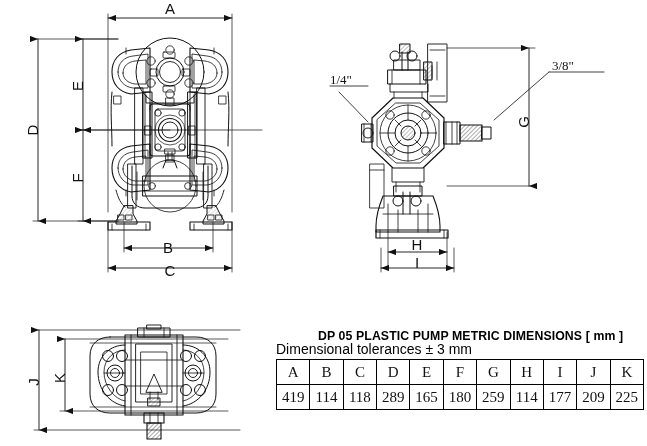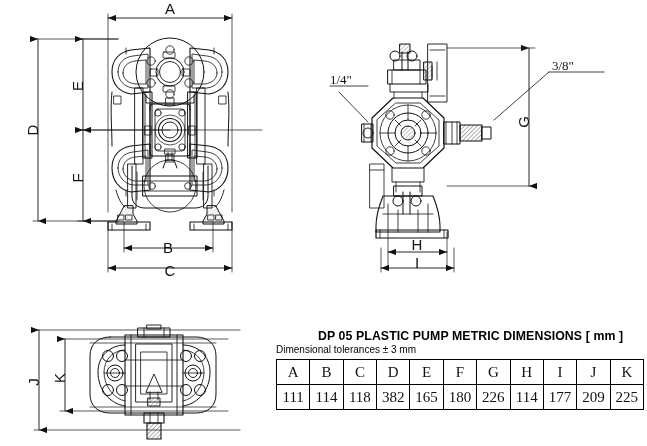--- a/index.html
+++ b/index.html
@@ -18,21 +18,21 @@
 
   
   #tablewrap{
     position:absolute;left:276px;top:330px;width:368px;
   }
   #tbl-title{
     font-size:12.3px;font-weight:bold;letter-spacing:.1px;
     white-space:nowrap;line-height:13px;padding-left:42px;
   }
   #tbl-sub{
-    font-size:10px;font-weight:normal;line-height:13px;
+    font-size:14px;font-weight:normal;line-height:13px;
     white-space:nowrap;margin-top:0px;
   }
   table#dimtable{
     border-collapse:collapse;margin-top:3px;
     table-layout:fixed;width:368px;
   }
   table#dimtable td{
     border:1px solid #000;
     text-align:center;
     font-size:15px;
@@ -353,27 +353,27 @@
           <td>D</td>
           <td>E</td>
           <td>F</td>
           <td>G</td>
           <td>H</td>
           <td>I</td>
           <td>J</td>
           <td>K</td>
         </tr>
         <tr class="val">
-          <td>111</td>
+          <td>419</td>
           <td>114</td>
           <td>118</td>
-          <td>382</td>
+          <td>289</td>
           <td>165</td>
           <td>180</td>
-          <td>226</td>
+          <td>259</td>
           <td>114</td>
           <td>177</td>
           <td>209</td>
           <td>225</td>
         </tr>
       </tbody>
     </table>
   </div>
 
 </div>

